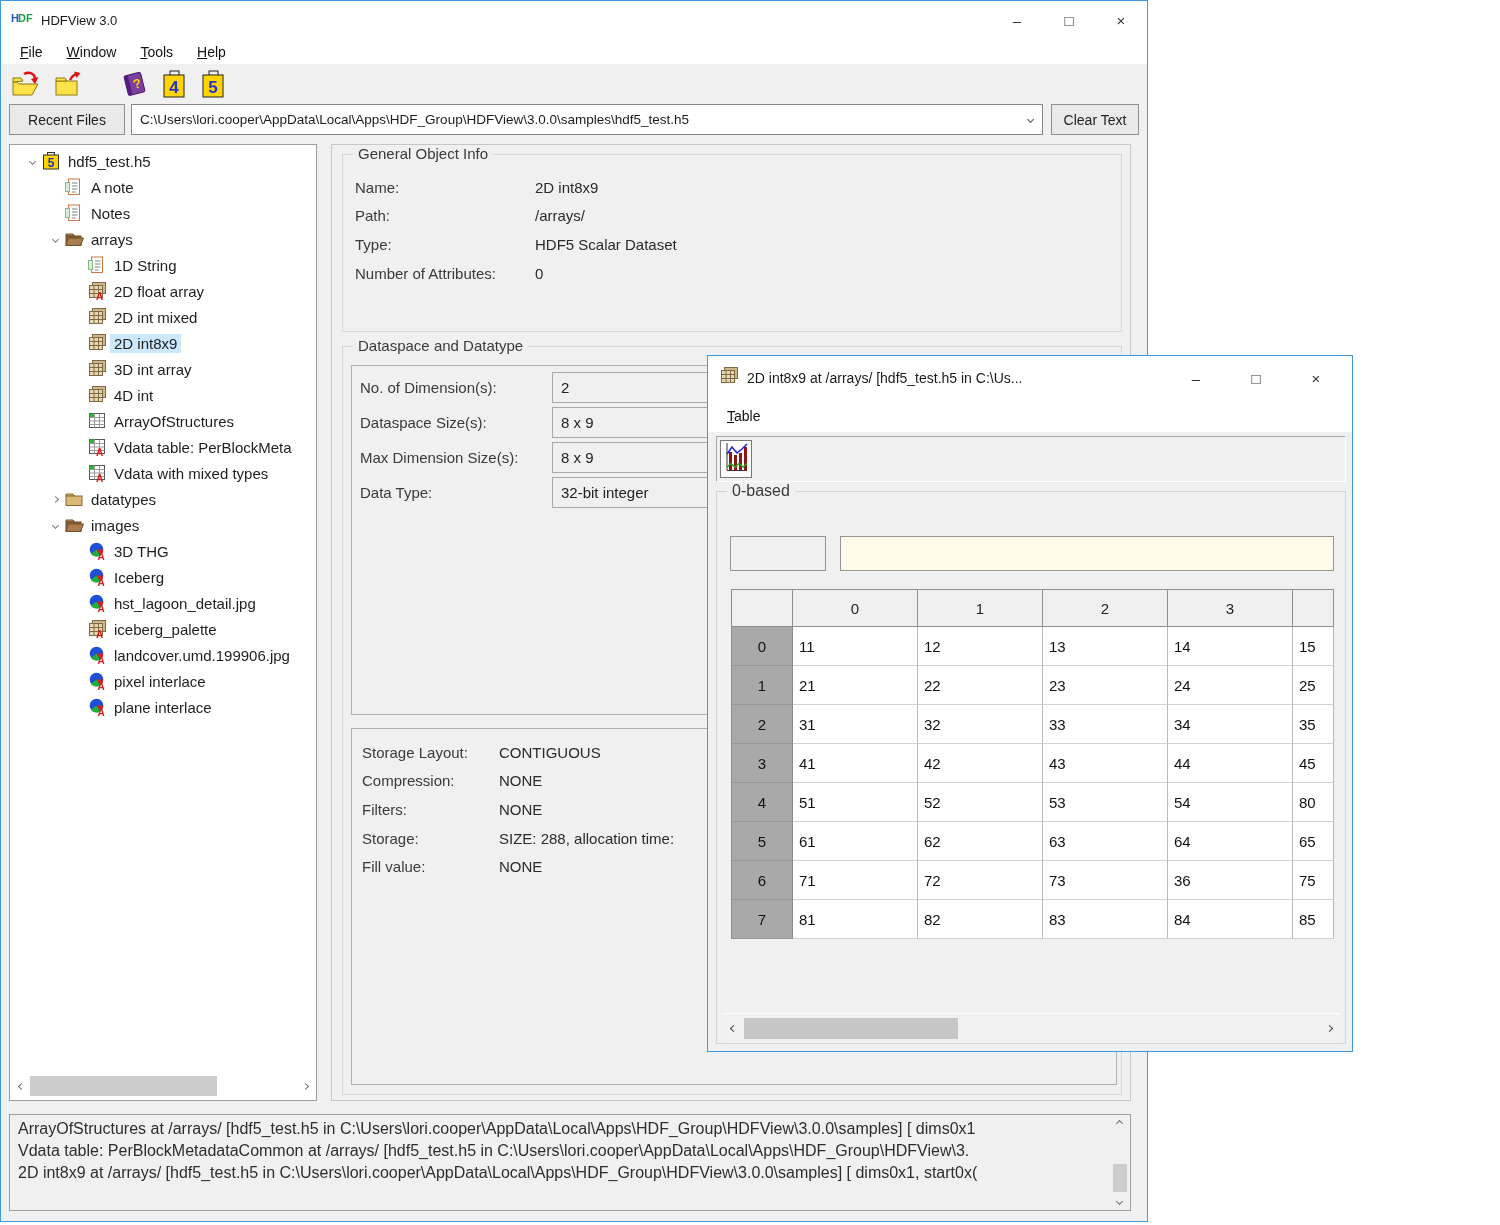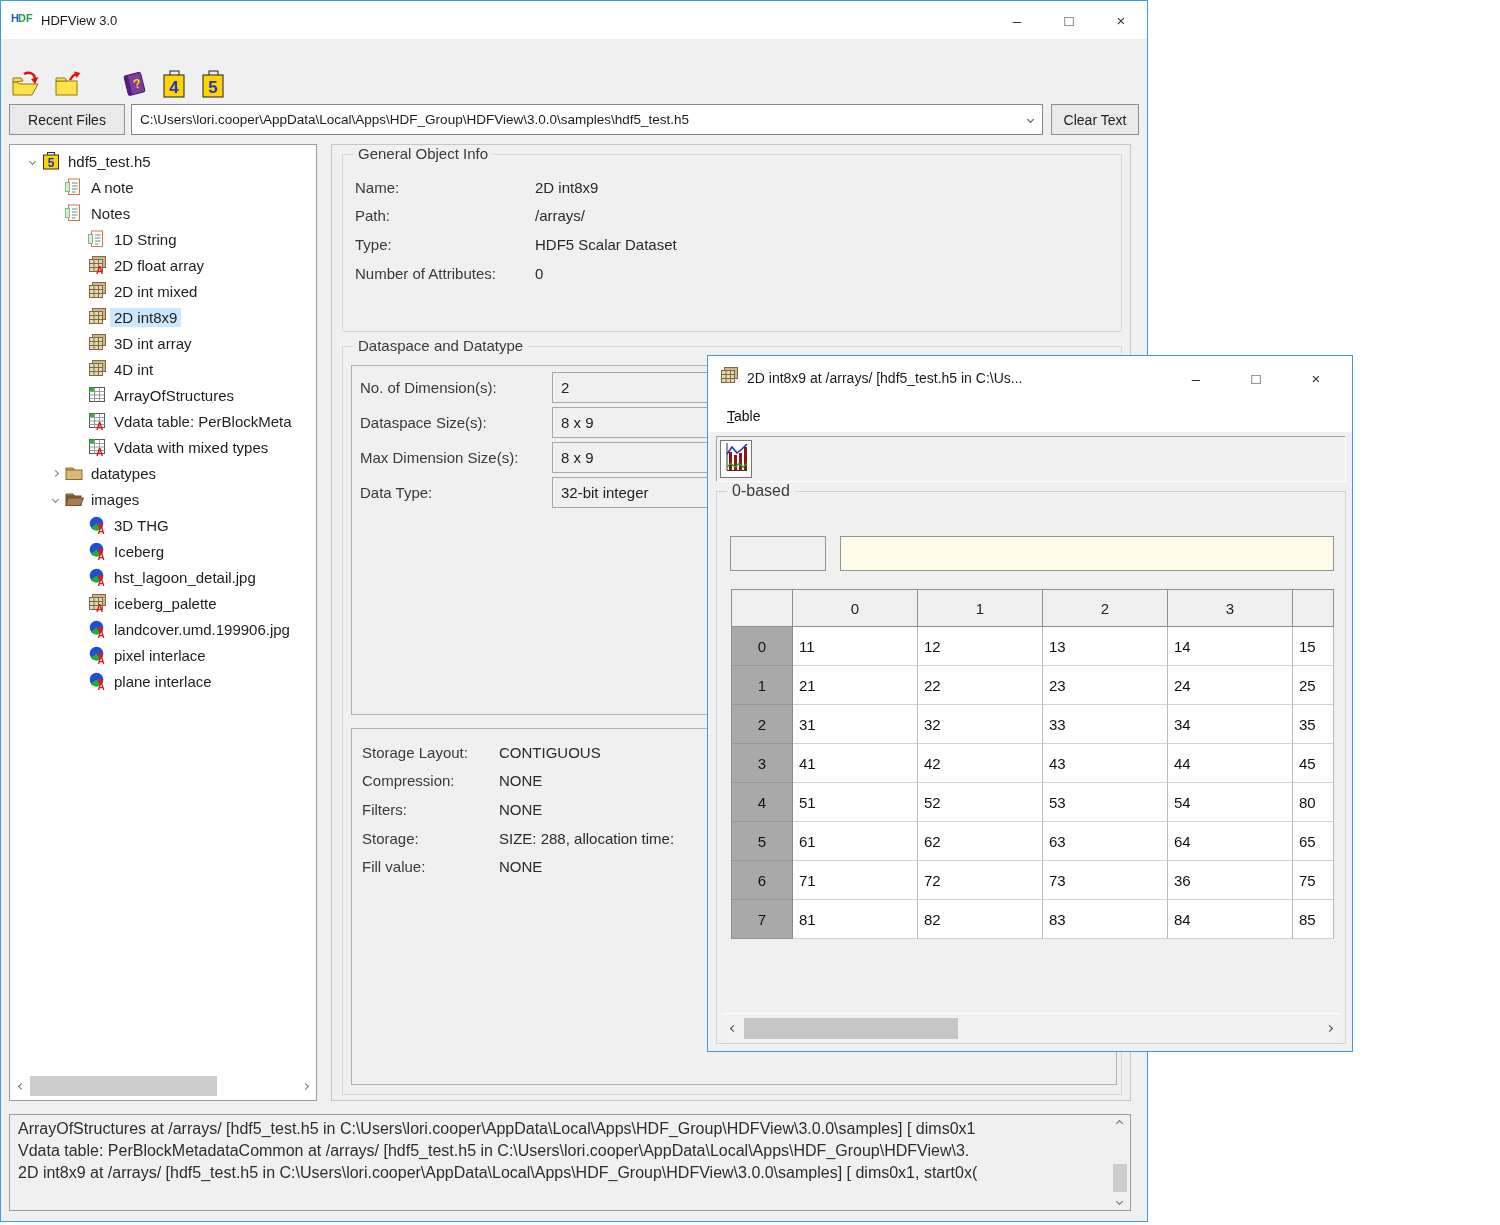--- a/index.html
+++ b/index.html
@@ -93,20 +93,26 @@
         </svg>
     </span>
     <span class="title">HDFView 3.0</span>
     <div class="win-controls">
       <span class="win-btn">–</span>
       <span class="win-btn">□</span>
       <span class="win-btn">×</span>
     </div>
   </div>
 
+  <div class="menubar" style="top:38px; height:25px;" id="main-menubar">
+      <span class="menu-item"><u>F</u>ile</span>
+      <span class="menu-item"><u>W</u>indow</span>
+      <span class="menu-item"><u>T</u>ools</span>
+      <span class="menu-item"><u>H</u>elp</span>
+    </div>
 
   <div class="toolbar" id="main-toolbar">
       <span class="tbi">
         <span style="display: inline-flex; align-items: center;">
           <svg width="30" height="28" viewBox="0 0 30 28">
             <path d="M2 12 L2 25 L21 25 L27 14 L8 14 L6 12 Z" fill="#ffe14a" stroke="#8a7a10"></path>
             <path d="M2 12 L2 8 L10 8 L12 11 Z" fill="#ffe14a" stroke="#8a7a10"></path>
             <path d="M13 4 C19 1 24 4 24 9" fill="none" stroke="#dd1111" stroke-width="2.4"></path>
             <path d="M20 9 L24 14 L27.5 7 Z" fill="#dd1111"></path>
           </svg>
@@ -208,20 +214,36 @@
                 <line x1="7" y1="5" x2="12.5" y2="5" stroke="#808080"></line>
                 <line x1="7" y1="8" x2="12.5" y2="8" stroke="#808080"></line>
                 <line x1="7" y1="11" x2="12.5" y2="11" stroke="#808080"></line>
                 <line x1="7" y1="14" x2="10.5" y2="14" stroke="#808080"></line>
               </svg>
             </span>
           </span>
           <span class="tree-label">Notes</span>
         </div>
         <div class="tree-row">
+          <span class="tree-spacer" style="width: 35px;"></span>
+          <span class="tree-chev">
+            <span class="chev small down" style="border-color: rgb(122, 122, 122);"></span>
+          </span>
+          <span class="tree-ico">
+            <span style="display: inline-flex; align-items: center;">
+              <svg width="20" height="16" viewBox="0 0 20 16">
+                <path d="M1 5 L1 3 L8 3 L9.5 5 Z" fill="#c79b66" stroke="#6e4f28"></path>
+                <rect x="1" y="5" width="15" height="9.5" fill="#8b6239" stroke="#6e4f28"></rect>
+                <path d="M3 7 L18.5 7 L15.5 14.5 L1 14.5 Z" fill="#a87c4f" stroke="#6e4f28"></path>
+              </svg>
+            </span>
+          </span>
+          <span class="tree-label">arrays</span>
+        </div>
+        <div class="tree-row">
           <span class="tree-spacer" style="width: 58px;"></span>
           <span class="tree-chev"></span>
           <span class="tree-ico">
             <span style="display: inline-flex; align-items: center;">
               <svg width="17" height="18" viewBox="0 0 17 18">
                 <rect x="3.5" y="1" width="11" height="15.5" fill="#ffffff" stroke="#cc7744"></rect>
                 <rect x="0.5" y="4.5" width="4" height="9" fill="#d9eed9" stroke="#85b885"></rect>
                 <line x1="7" y1="5" x2="12.5" y2="5" stroke="#808080"></line>
                 <line x1="7" y1="8" x2="12.5" y2="8" stroke="#808080"></line>
                 <line x1="7" y1="11" x2="12.5" y2="11" stroke="#808080"></line>

